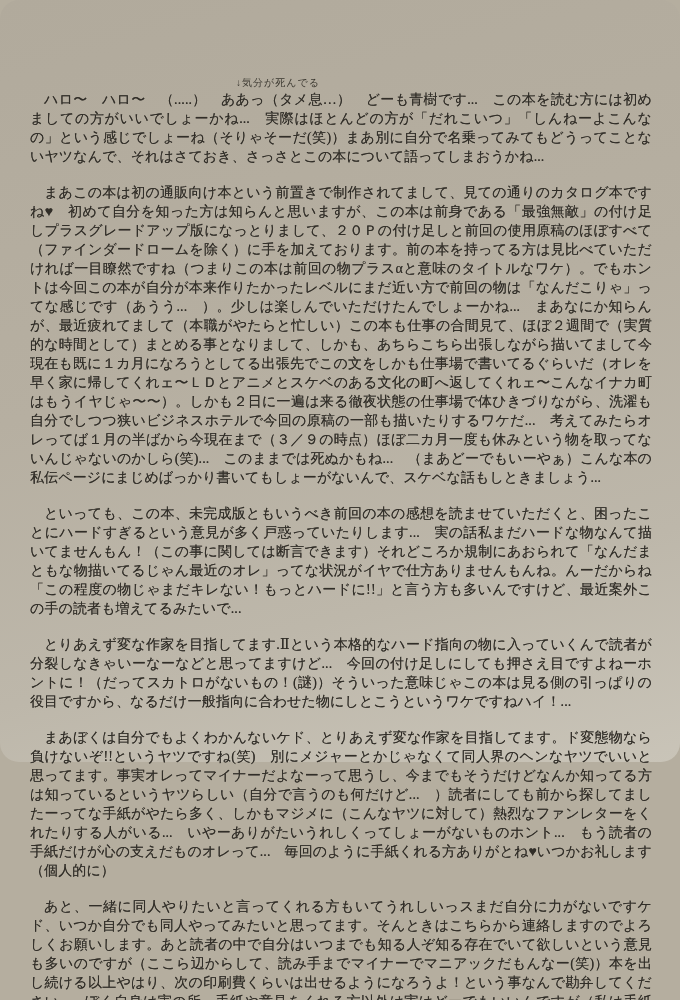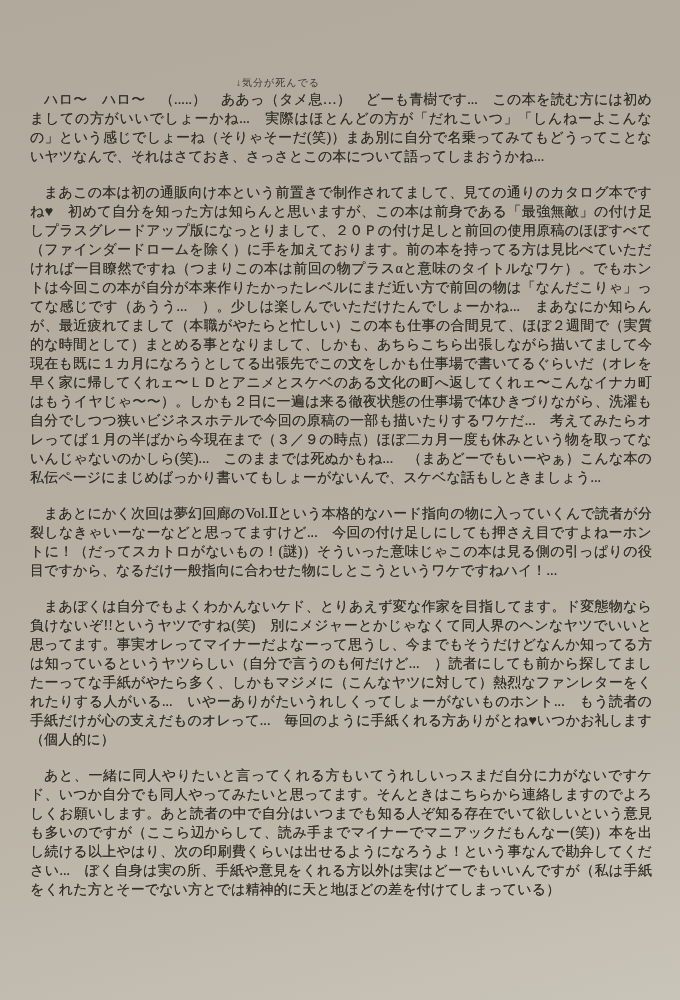--- a/index.html
+++ b/index.html
@@ -8,25 +8,26 @@
   }
   body {
     width: 680px;
     height: 1000px;
     overflow: hidden;
     background: var(--bg, #b5ae9f);
   }
   .page {
     position: relative;
     width: 680px;
-    height: 1000px;
+    height: 762px;
     box-sizing: border-box;
     font-family: "Liberation Serif", "DejaVu Serif", serif;
     color: var(--ink, #2e2c27);
     background: linear-gradient(165deg, #b1aa9c 0%, #b6afa1 45%, #bdb7aa 75%, #c9c4b8 100%);
+    border-radius: 19px;
   }
   .annotation {
     position: absolute;
     top: 76px;
     left: 236px;
     font-size: 10px;
     letter-spacing: 1px;
     color: #3a372f;
     white-space: nowrap;
   }
@@ -53,17 +54,18 @@
   }
 </style>
 </head>
 <body style="--bg: #b5ae9f; --ink: #2e2c27;">
 
 <div class="page">
   <div class="annotation">↓気分が死んでる</div>
   <div class="body-text">
       <p class="para">ハロ〜　ハロ〜　（.....）　ああっ（タメ息…）　どーも青樹です...　この本を読む方には初めましての方がいいでしょーかね...　実際はほとんどの方が「だれこいつ」「しんねーよこんなの」という感じでしょーね（そりゃそーだ(笑)）まあ別に自分で名乗ってみてもどうってことないヤツなんで、それはさておき、さっさとこの本について語ってしまおうかね...</p>
       <p class="para">まあこの本は初の通販向け本という前置きで制作されてまして、見ての通りのカタログ本ですね♥　初めて自分を知った方は知らんと思いますが、この本は前身である「最強無敵」の付け足しプラスグレードアップ版になっとりまして、２０Ｐの付け足しと前回の使用原稿のほぼすべて（ファインダードロームを除く）に手を加えております。前の本を持ってる方は見比べていただければ一目瞭然ですね（つまりこの本は前回の物プラスαと意味のタイトルなワケ）。でもホントは今回この本が自分が本来作りたかったレベルにまだ近い方で前回の物は「なんだこりゃ」ってな感じです（あうう...　）。少しは楽しんでいただけたんでしょーかね...　まあなにか知らんが、最近疲れてまして（本職がやたらと忙しい）この本も仕事の合間見て、ほぼ２週間で（実質的な時間として）まとめる事となりまして、しかも、あちらこちら出張しながら描いてまして今現在も既に１カ月になろうとしてる出張先でこの文をしかも仕事場で書いてるぐらいだ（オレを早く家に帰してくれェ〜ＬＤとアニメとスケベのある文化の町へ返してくれェ〜こんなイナカ町はもうイヤじゃ〜〜）。しかも２日に一遍は来る徹夜状態の仕事場で体ひきづりながら、洗濯も自分でしつつ狭いビジネスホテルで今回の原稿の一部も描いたりするワケだ...　考えてみたらオレってば１月の半ばから今現在まで（３／９の時点）ほぼ二カ月一度も休みという物を取ってないんじゃないのかしら(笑)...　このままでは死ぬかもね...　（まあどーでもいーやぁ）こんな本の私伝ページにまじめばっかり書いてもしょーがないんで、スケベな話もしときましょう...</p>
-      <p class="para">まあとにかく次回は夢幻回廊のVol.Ⅱという本格的なハード指向の物に入っていくんで読者が分裂しなきゃいーなーなどと思ってますけど...　今回の付け足しにしても押さえ目ですよねーホントに！（だってスカトロがないもの！(謎)）そういった意味じゃこの本は見る側の引っぱりの役目ですから、なるだけ一般指向に合わせた物にしとこうというワケですねハイ！...</p>
+      <p class="para">といっても、この本、未完成版ともいうべき前回の本の感想を読ませていただくと、困ったことにハードすぎるという意見が多く戸惑っていたりします...　実の話私まだハードな物なんて描いてませんもん！（この事に関しては断言できます）それどころか規制にあおられて「なんだまともな物描いてるじゃん最近のオレ」ってな状況がイヤで仕方ありませんもんね。んーだからね「この程度の物じゃまだキレない！もっとハードに!!」と言う方も多いんですけど、最近案外この手の読者も増えてるみたいで...</p>
+      <p class="para">とりあえず変な作家を目指してます.Ⅱという本格的なハード指向の物に入っていくんで読者が分裂しなきゃいーなーなどと思ってますけど...　今回の付け足しにしても押さえ目ですよねーホントに！（だってスカトロがないもの！(謎)）そういった意味じゃこの本は見る側の引っぱりの役目ですから、なるだけ一般指向に合わせた物にしとこうというワケですねハイ！...</p>
       <p class="para">まあぼくは自分でもよくわかんないケド、とりあえず変な作家を目指してます。ド変態物なら負けないぞ!!というヤツですね(笑)　別にメジャーとかじゃなくて同人界のヘンなヤツでいいと思ってます。事実オレってマイナーだよなーって思うし、今までもそうだけどなんか知ってる方は知っているというヤツらしい（自分で言うのも何だけど...　）読者にしても前から探してましたーってな手紙がやたら多く、しかもマジメに（こんなヤツに対して）熱烈なファンレターをくれたりする人がいる...　いやーありがたいうれしくってしょーがないものホント...　もう読者の手紙だけが心の支えだものオレって...　毎回のように手紙くれる方ありがとね♥いつかお礼します（個人的に）</p>
       <p class="para">あと、一緒に同人やりたいと言ってくれる方もいてうれしいっスまだ自分に力がないですケド、いつか自分でも同人やってみたいと思ってます。そんときはこちらから連絡しますのでよろしくお願いします。あと読者の中で自分はいつまでも知る人ぞ知る存在でいて欲しいという意見も多いのですが（ここら辺からして、読み手までマイナーでマニアックだもんなー(笑)）本を出し続ける以上やはり、次の印刷費くらいは出せるようになろうよ！という事なんで勘弁してください...　ぼく自身は実の所、手紙や意見をくれる方以外は実はどーでもいいんですが（私は手紙をくれた方とそーでない方とでは精神的に天と地ほどの差を付けてしまっている）</p>
     </div>
 </div>
 
 </body></html>

